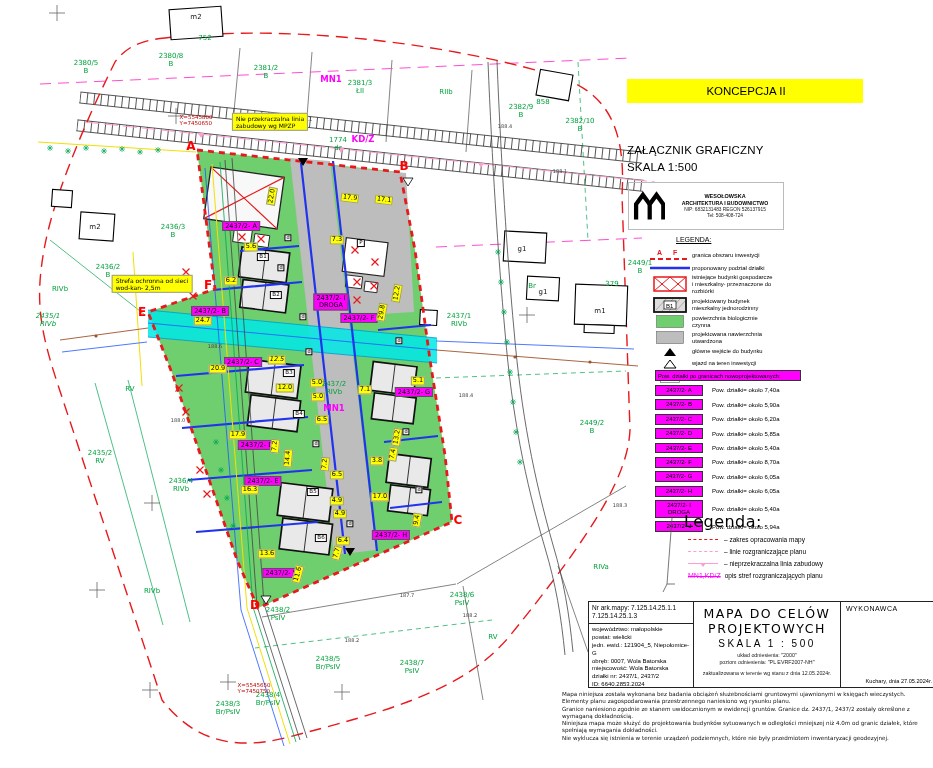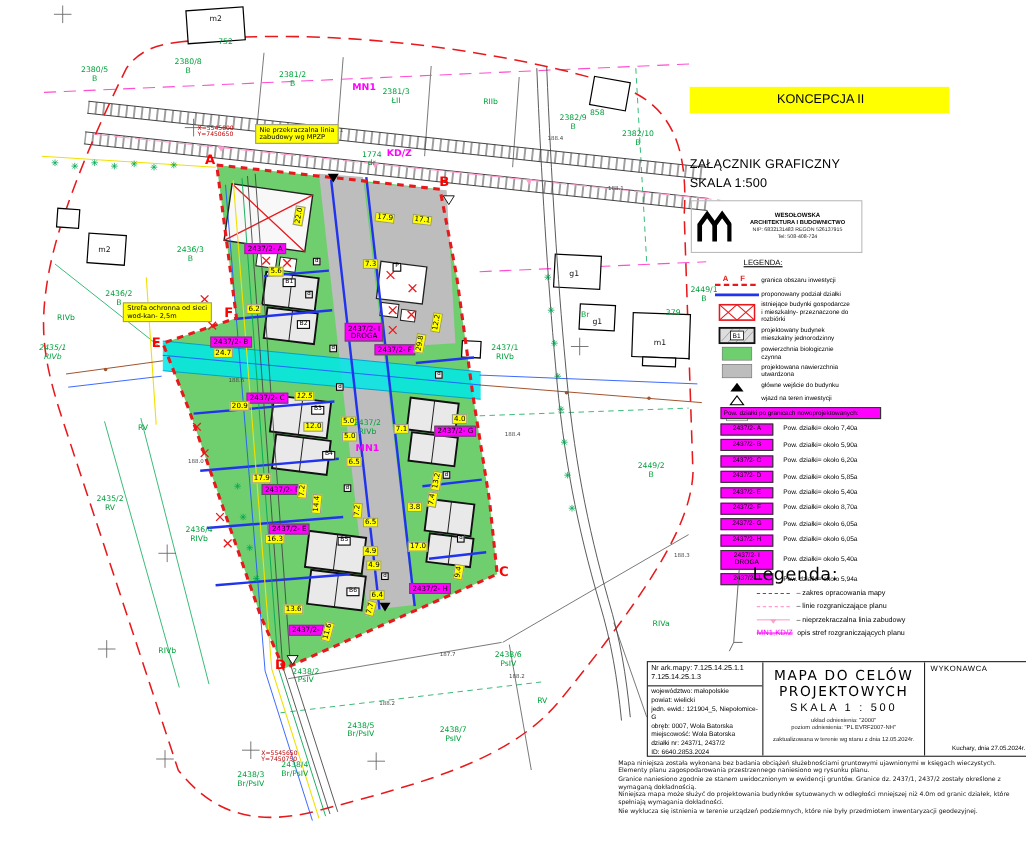--- a/index.html
+++ b/index.html
@@ -305,21 +305,21 @@
       <div class="lbl dim" style="left: 203px; top: 321px;">24.7</div>
       <div class="lbl dim" style="left: 382px; top: 312px; transform: translate(-50%, -50%) rotate(-80deg);">29.8</div>
       <div class="lbl dim" style="left: 397px; top: 293px; transform: translate(-50%, -50%) rotate(-80deg);">12.2</div>
       <div class="lbl dim" style="left: 218px; top: 369px;">20.9</div>
       <div class="lbl dim" style="left: 277px; top: 360px; font-style: italic;">12.5</div>
       <div class="lbl dim" style="left: 285px; top: 388px;">12.0</div>
       <div class="lbl dim" style="left: 317px; top: 383px;">5.0</div>
       <div class="lbl dim" style="left: 318px; top: 397px;">5.0</div>
       <div class="lbl dim" style="left: 322px; top: 420px;">6.5</div>
       <div class="lbl dim" style="left: 365px; top: 390px;">7.1</div>
-      <div class="lbl dim" style="left: 418px; top: 381px;">4.0</div>
+      <div class="lbl dim" style="left: 418px; top: 381px;">5.1</div>
       <div class="lbl dim" style="left: 238px; top: 435px;">17.9</div>
       <div class="lbl dim" style="left: 275px; top: 446px; transform: translate(-50%, -50%) rotate(-85deg);">7.2</div>
       <div class="lbl dim" style="left: 288px; top: 458px; transform: translate(-50%, -50%) rotate(-85deg);">14.4</div>
       <div class="lbl dim" style="left: 325px; top: 464px; transform: translate(-50%, -50%) rotate(-85deg);">7.2</div>
       <div class="lbl dim" style="left: 250px; top: 490px;">16.3</div>
       <div class="lbl dim" style="left: 337px; top: 475px;">6.5</div>
       <div class="lbl dim" style="left: 377px; top: 461px;">3.8</div>
       <div class="lbl dim" style="left: 397px; top: 437px; transform: translate(-50%, -50%) rotate(-80deg);">13.2</div>
       <div class="lbl dim" style="left: 393px; top: 454px; transform: translate(-50%, -50%) rotate(-80deg);">7.4</div>
       <div class="lbl dim" style="left: 380px; top: 497px;">17.0</div>

